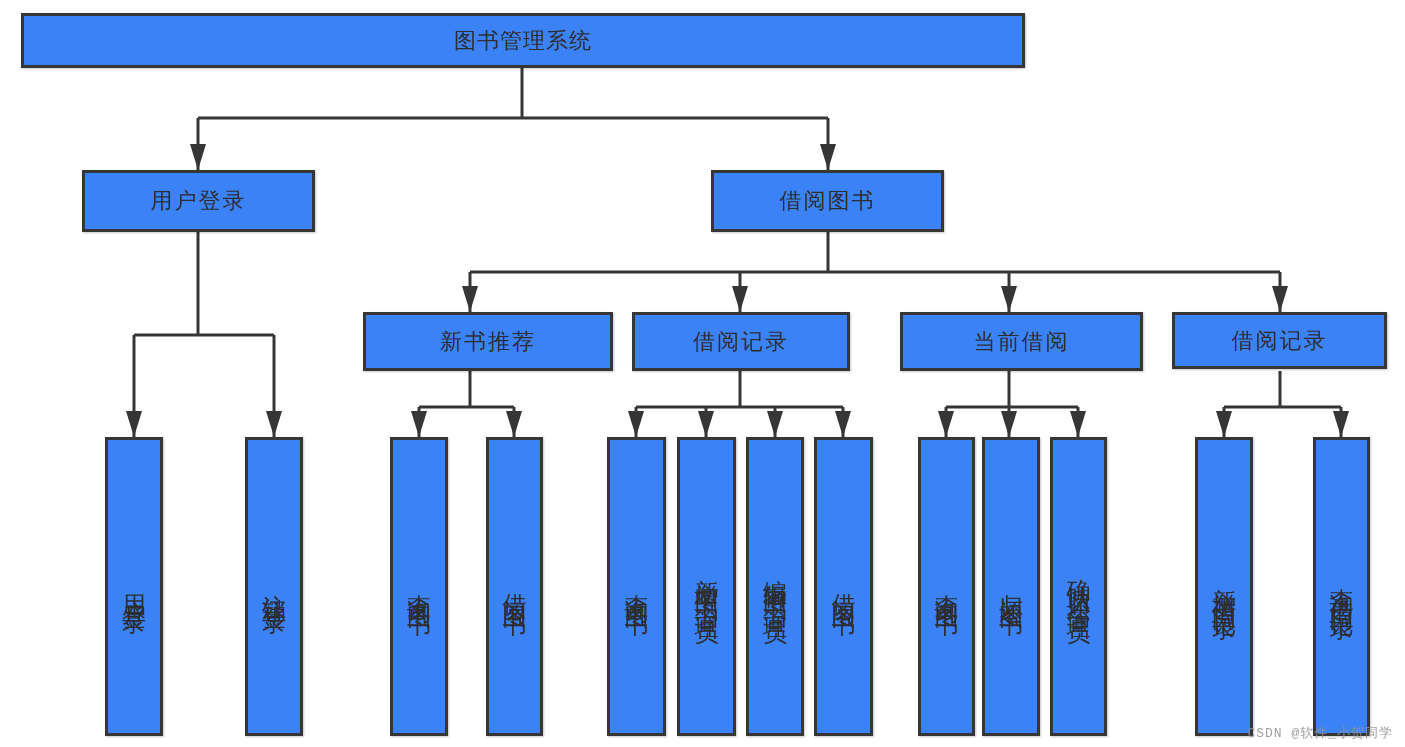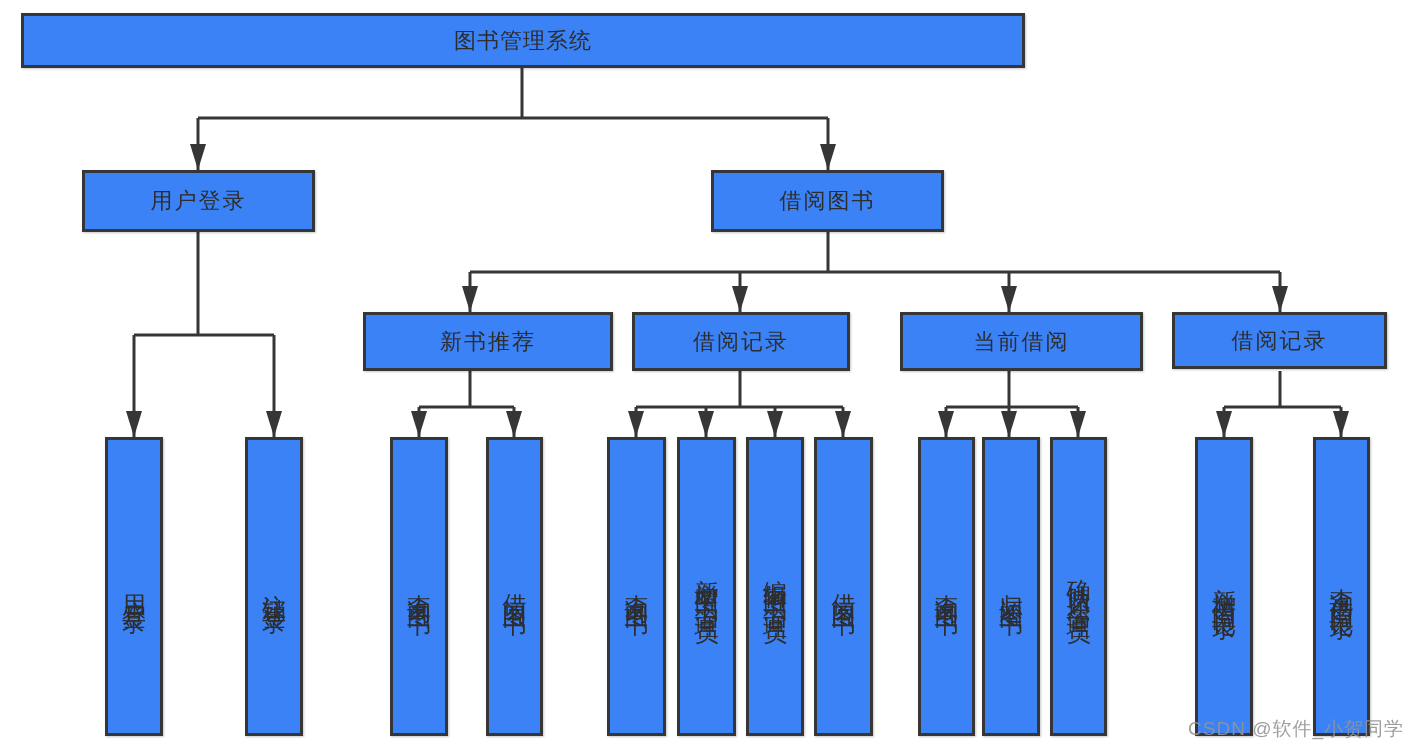--- a/index.html
+++ b/index.html
@@ -30,26 +30,27 @@
   .box.root span{font-size:22px;letter-spacing:1px;}
   .box.v span{
     writing-mode:vertical-rl;
     text-orientation:mixed;
     font-size:24px;
     letter-spacing:6px;
     line-height:1;
   }
   #watermark{
     position:absolute;
-    right:1px;bottom:5px;
-    font-size:19px;
+    right:12px;bottom:5px;
+    font-size:13px;
     color:rgba(148,148,148,0.9);
     letter-spacing:1px;
     z-index:5;
     white-space:nowrap;
+    font-family:Liberation Mono, monospace;
   }
 </style>
 </head>
 <body>
 
 <div id="canvas">
 
   <svg id="connectors" width="1405" height="747" viewBox="0 0 1405 747">
     <defs>
       <marker id="arrow" markerUnits="userSpaceOnUse" markerWidth="30" markerHeight="20" refX="26" refY="0" orient="auto" overflow="visible">

